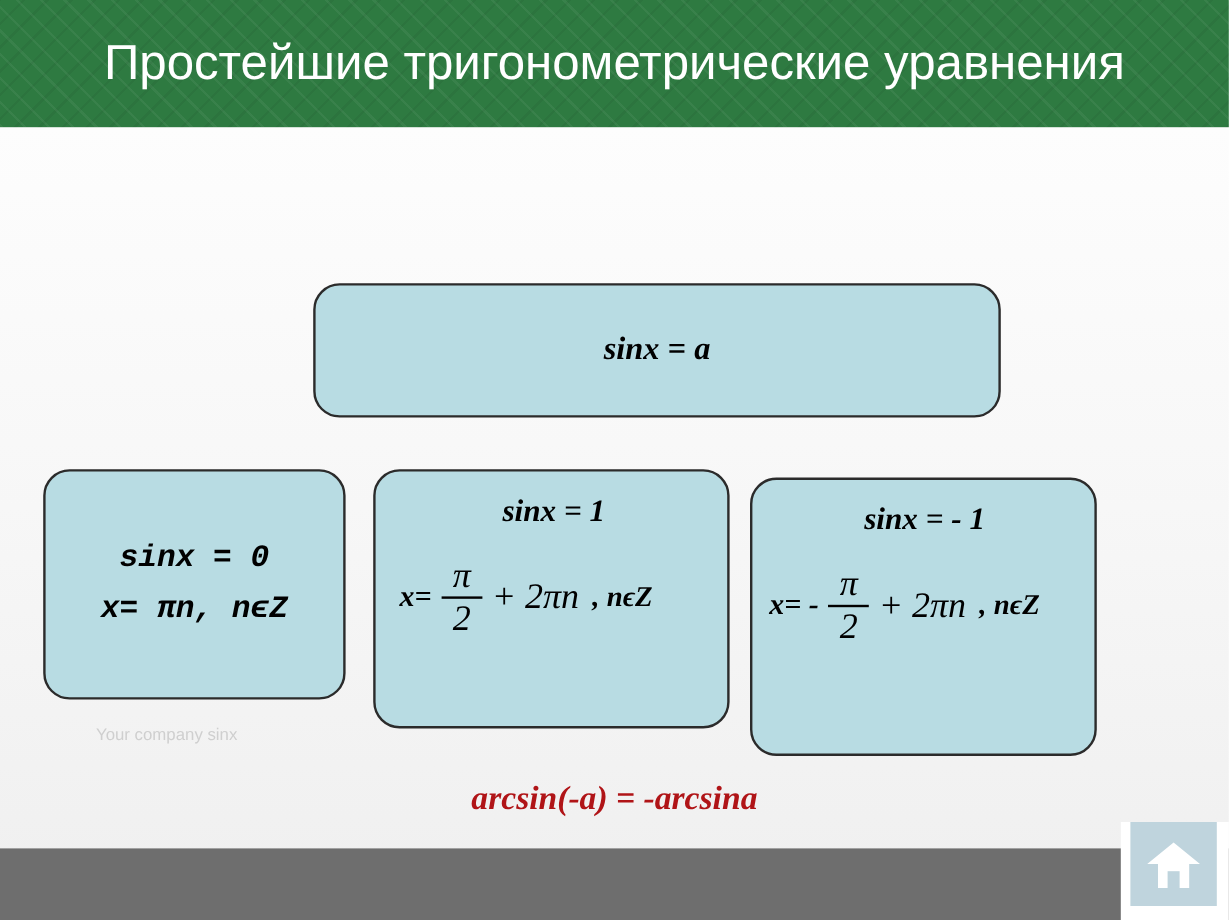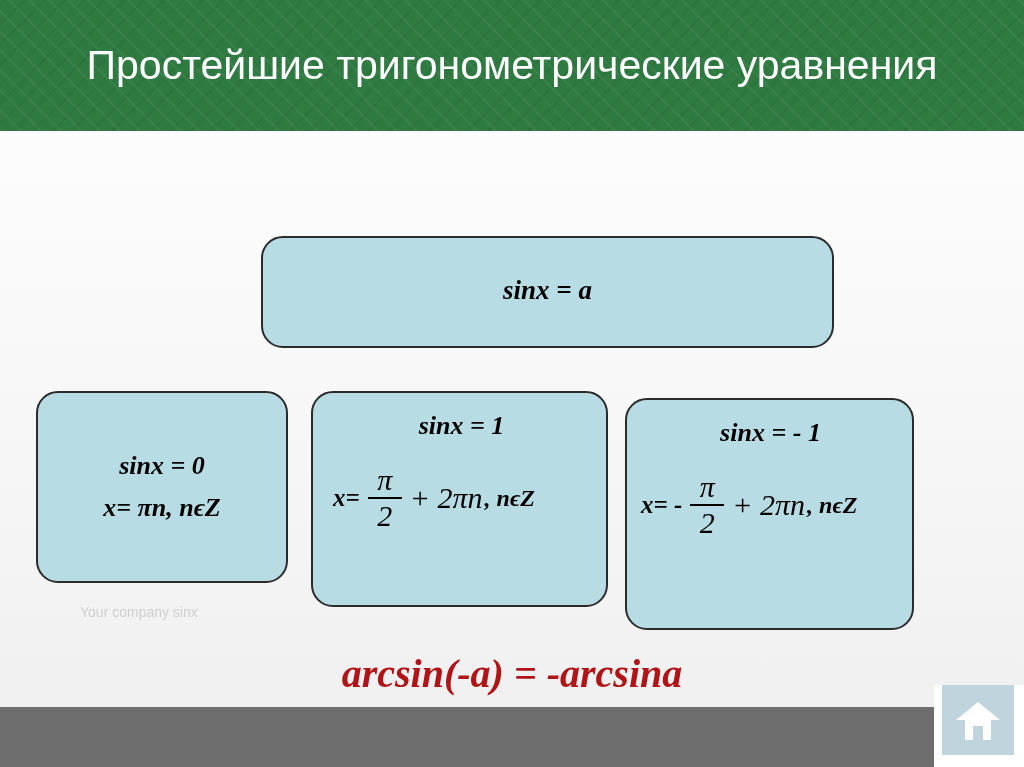--- a/index.html
+++ b/index.html
@@ -19,21 +19,21 @@
     height: 767px;
     background: linear-gradient(180deg, #ffffff 0%, #f7f7f7 55%, #efefef 100%);
   }
 
   
   .header {
     position: absolute;
     left: 0;
     top: 0;
     width: 1024px;
-    height: 131px;
+    height: 106px;
     background-color: #2e7a41;
     background-image:
       repeating-linear-gradient(45deg, rgba(255,255,255,0.05) 0 2px, rgba(0,0,0,0) 2px 14px),
       repeating-linear-gradient(-45deg, rgba(0,0,0,0.05) 0 2px, rgba(0,0,0,0) 2px 14px);
     box-sizing: border-box;
     display: flex;
     align-items: center;
     justify-content: center;
   }
   .header-title {
@@ -78,20 +78,21 @@
     vertical-align: super;
   }
 
   .box-left {
     left: 36px;
     top: 391px;
     width: 252px;
     height: 192px;
     font-size: 26px;
     line-height: 1.6;
+    font-family: Liberation Mono, monospace;
   }
 
   .box-mid {
     left: 311px;
     top: 391px;
     width: 297px;
     height: 216px;
     font-size: 26px;
     align-items: flex-start;
     justify-content: flex-start;
@@ -151,21 +152,21 @@
     font-weight: normal;
     font-style: italic;
     white-space: nowrap;
     margin-left: 4px;
   }
   .eq-row .tail2 {
     font-size: 24px;
     font-weight: bold;
     font-style: italic;
     white-space: nowrap;
-    margin-left: 2px;
+    margin-left: 11px;
   }
 
   
   .watermark {
     position: absolute;
     left: 80px;
     top: 604px;
     font-family: "Liberation Sans", sans-serif;
     font-size: 14px;
     color: #cfcfcf;
@@ -174,21 +175,21 @@
   }
 
   
   .red-formula {
     position: absolute;
     left: 0;
     top: 650px;
     width: 1024px;
     text-align: center;
     color: #b01417;
-    font-size: 40px;
+    font-size: 28px;
     font-weight: bold;
     font-style: italic;
   }
 
   
   .bottom-bar {
     position: absolute;
     left: 0;
     bottom: 0;
     width: 1024px;

